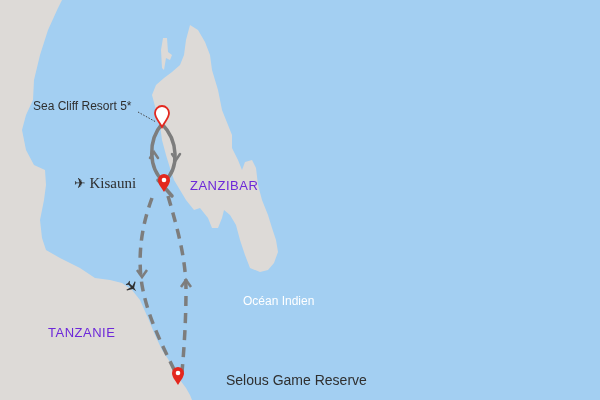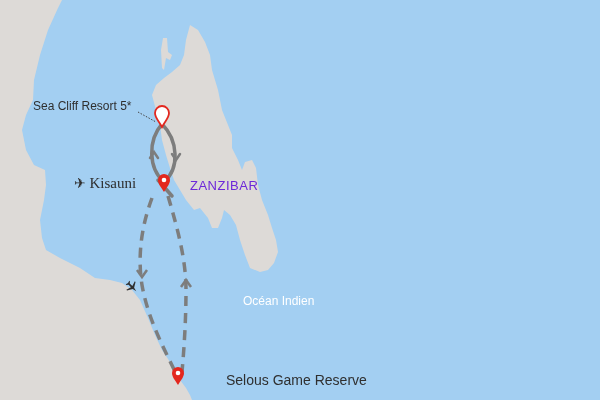--- a/index.html
+++ b/index.html
@@ -65,17 +65,18 @@
 
   <div class="lbl place" style="left:33px; top:99px; font-size:12px;">Sea Cliff Resort 5*</div>
 
   <div class="lbl place" style="left:74px; top:175px; font-size:15px;font-family:Liberation Serif, serif;">
     <span style="font-size:14px;">✈</span>
     <span>Kisauni</span>
   </div>
 
   <div class="lbl region" style="left:190px; top:178px;">ZANZIBAR</div>
 
+  <div class="lbl region" style="left:48px; top:325px;">TANZANIE</div>
 
   <div class="lbl ocean" style="left:243px; top:294px;">Océan Indien</div>
 
   <div class="lbl place" style="left:190px; top:372px; font-size:14px;margin-left:36px;">Selous Game Reserve</div>
 </div>
 
 </body></html>

